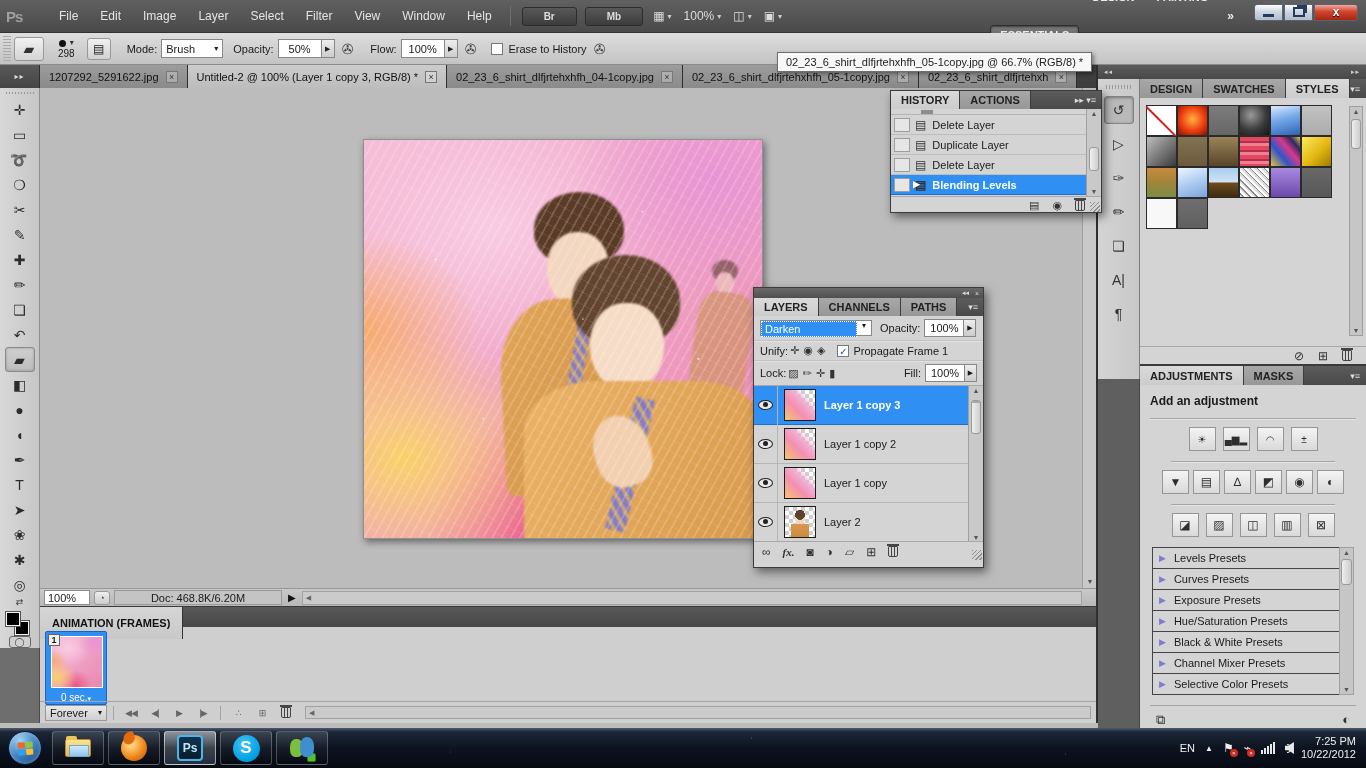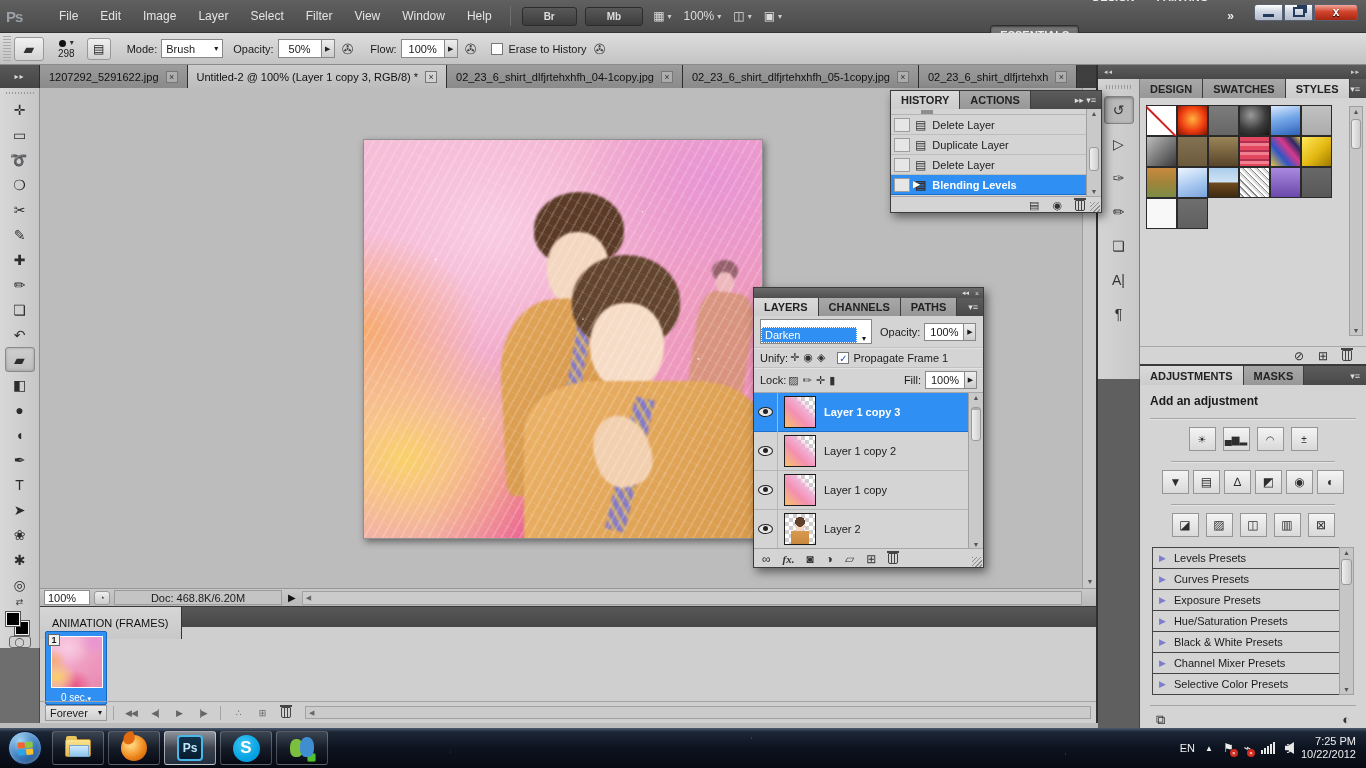--- a/index.html
+++ b/index.html
@@ -153,21 +153,21 @@
 .sb-ico { width:16px; height:14px; border:1px solid #999; border-radius:3px; background:linear-gradient(#eee,#ccc);
   margin:0 4px; font-size:9px; line-height:12px; text-align:center; color:#444; }
 .sb-doc { width:168px; height:15px; border:1px solid #9a9a9a; background:#c4c4c4; display:flex; align-items:center; justify-content:center; }
 .sb-arr { margin:0 6px; font-size:10px; color:#111; }
 .hscroll { flex:1; height:14px; margin-right:14px; background:#cbcbcb; border:1px solid #a2a2a2; display:flex; align-items:center; }
 .hscroll .arr { font-size:7px; color:#666; padding:0 3px; }
 
 
 .anim { position:absolute; left:40px; top:606px; width:1056px; height:117px; background:#cfcfcf; border-top:1px solid #3a3a3a; }
 .anim-tabs { height:20px; background:linear-gradient(#585858,#464646); display:flex; }
-.anim-tab { padding:16px 12px; background:linear-gradient(#d6d6d6,#c8c8c8); color:#111; font-weight:normal;
+.anim-tab { padding:16px 12px; background:linear-gradient(#d6d6d6,#c8c8c8); color:#111; font-weight:bold;
   display:flex; align-items:center; border-right:1px solid #333; }
 .frame { position:absolute; left:5px; top:24px; width:62px; height:74px; background:#2f8ff2; border:1px solid #1565c0; border-radius:2px; }
 .frame-num { position:absolute; left:2px; top:2px; width:12px; height:12px; background:#f0f0f0; border:1px solid #666;
   font:bold 9px "Liberation Sans",sans-serif; text-align:center; line-height:11px; z-index:3; }
 .frame-thumb { position:absolute; left:5px; top:4px; width:52px; height:52px; border:1px solid #fff; }
 .frame-delay { position:absolute; left:0; bottom:1px; width:100%; color:#fff; font-size:10px; text-align:center; }
 .frame-delay .dd { font-size:7px; }
 .anim-ctrl { position:absolute; left:0; bottom:0; width:100%; height:22px; border-top:1px solid #a5a5a5;
   display:flex; align-items:center; gap:2px; padding:0 5px; }
 .loop-btn { width:62px; height:16px; border:1px solid #999; background:linear-gradient(#e9e9e9,#cfcfcf);
@@ -258,21 +258,21 @@
   gap:13px; padding-right:16px; font-size:11px; color:#333; position:relative; }
 .grip { position:absolute; right:1px; bottom:1px; width:10px; height:10px;
   background:repeating-linear-gradient(135deg,#8e8e8e 0 1px,transparent 1px 3px); }
 
 
 .layers { left:753px; top:287px; width:231px; height:281px; }
 .fl-header { height:10px; background:linear-gradient(#6a6a6a,#4f4f4f); display:flex; justify-content:flex-end;
   align-items:center; gap:6px; color:#ddd; font-size:7px; padding-right:4px; }
 .lp-row { display:flex; align-items:center; padding:3px 6px; background:#d4d4d4; }
 .lp-row + .lp-row { border-top:1px solid #c2c2c2; box-shadow:inset 0 1px 0 #e2e2e2; }
-.blend-box { width:112px; height:25px; background:#fff; border:1px solid #888; display:flex; align-items:flex-end; justify-content:space-between; }
+.blend-box { width:112px; height:16px; background:#fff; border:1px solid #888; display:flex; align-items:flex-start; justify-content:space-between; }
 .blend-val { background:#2f8ff2; color:#fff; border:1px dotted #fff; padding:0 14px 0 3px; height:16px; line-height:15px; margin:0; flex:1; }
 .blend-dd { width:14px; text-align:center; font-size:8px; }
 .lp-label { margin:0 4px 0 8px; }
 .lp-field { width:40px; height:18px; background:#fff; border:1px solid #888; display:flex; align-items:center; justify-content:center; }
 .lp-spin { width:12px; height:18px; border:1px solid #888; border-left:none; background:linear-gradient(#eee,#ccc);
   font-size:7px; display:flex; align-items:center; justify-content:center; }
 .mini-ico { font-size:11px; color:#333; margin:0 2px; }
 .lp-check { width:12px; height:12px; background:#fff; border:1px solid #777; font-size:10px; line-height:11px;
   text-align:center; color:#1456b8; margin:0 4px 0 10px; }
 .layer-list { position:relative; height:156px; background:#d4d4d4; border-top:1px solid #a8a8a8; overflow:hidden; }
@@ -975,20 +975,21 @@
       <span class="fx-lab">fx.</span>
       <span>◙</span>
       <span>◑</span>
       <span>▱</span>
       <span>⊞</span>
       <span class="trash"></span>
       <span class="grip"></span>
     </div>
   </div>
 
+  <div class="tooltip">02_23_6_shirt_dlfjrtehxhfh_05-1copy.jpg @ 66.7% (RGB/8) *</div>
 
   <div class="taskbar">
     <div class="start-orb">
       <span class="flag">
           <i></i>
           <i></i>
           <i></i>
           <i></i>
         </span>
     </div>

